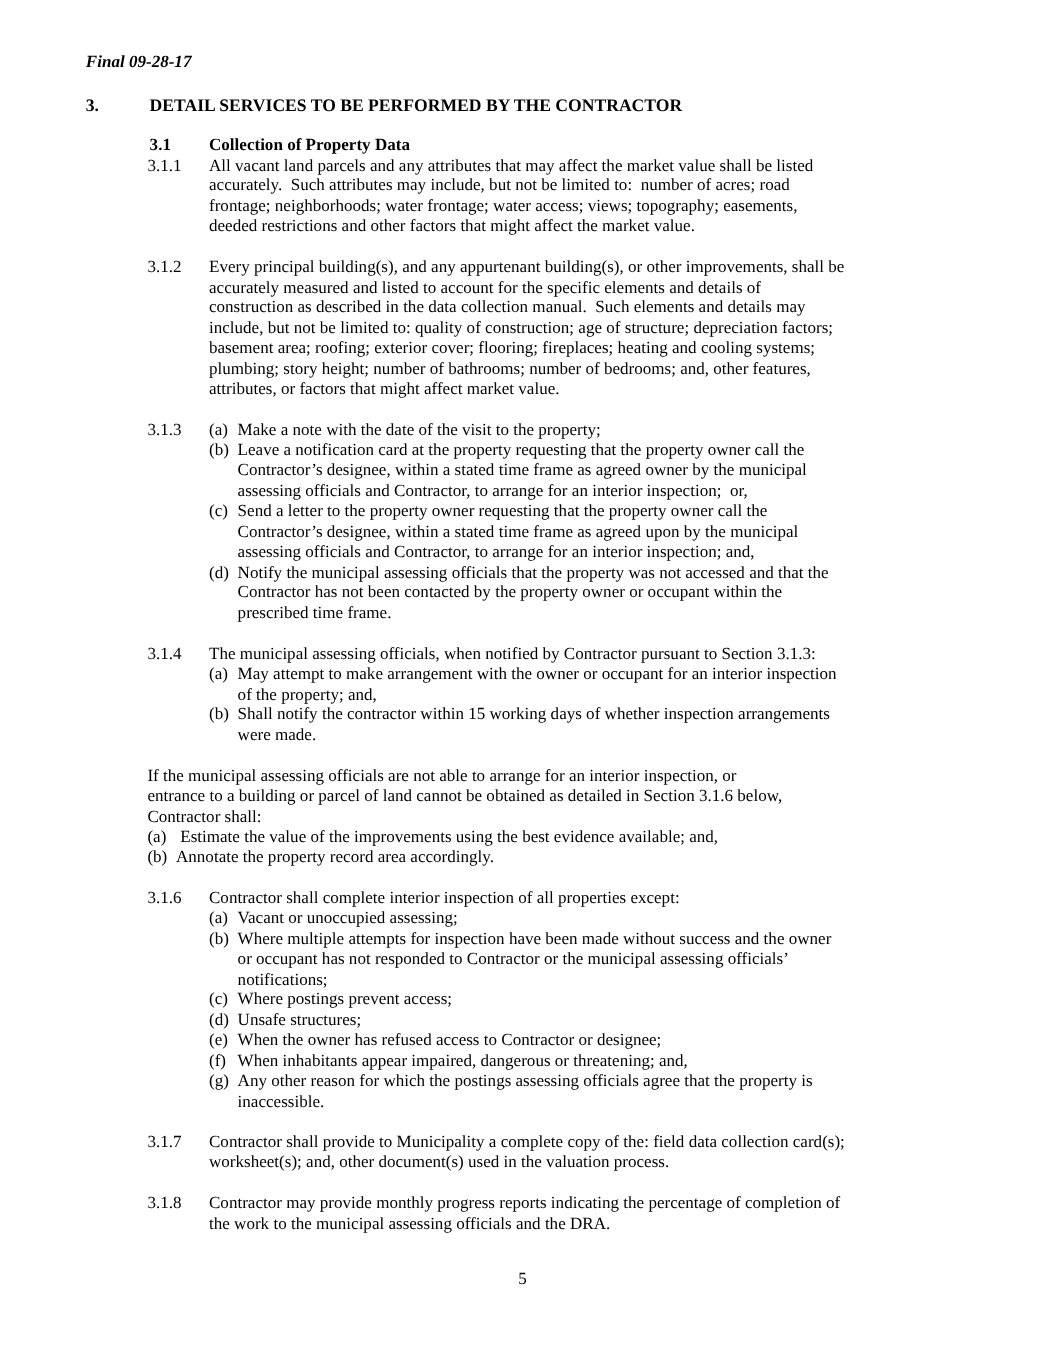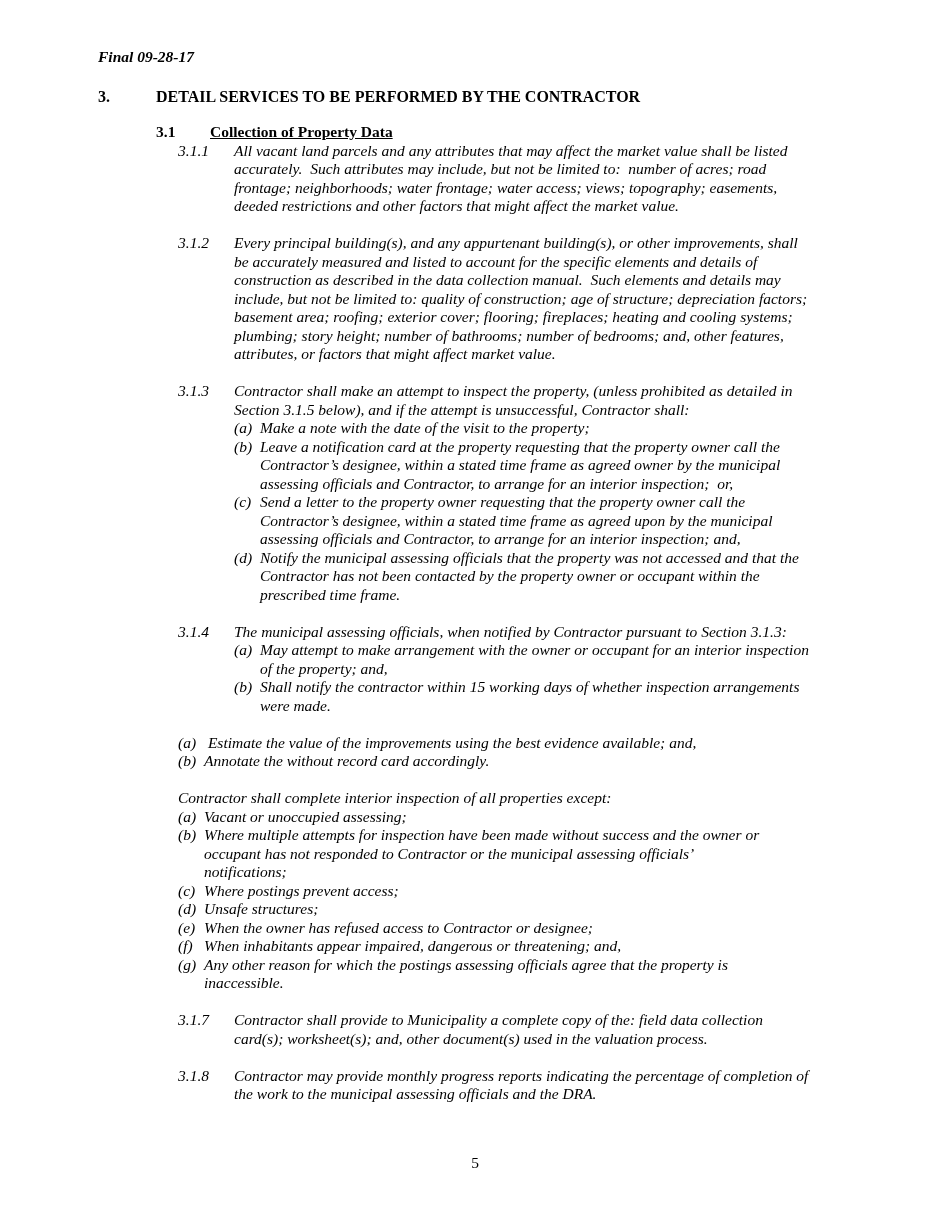--- a/index.html
+++ b/index.html
@@ -10,21 +10,21 @@
   .page {
     position: relative;
     width: 950px;
     height: 1230px;
     background: #ffffff;
     color: #000000;
     font-family: "Liberation Serif", "DejaVu Serif", serif;
     font-size: 15.5px;
     line-height: 18.5px;
     box-sizing: border-box;
-    padding: 48px 90px 0 98px;
+    padding: 48px 90px 0 78px;
     overflow: hidden;
   }
   .doc-header {
     font-weight: bold;
     font-style: italic;
     margin-bottom: 21px;
   }
   .section-heading {
     display: flex;
     font-weight: bold;
@@ -42,25 +42,23 @@
     display: flex;
     margin-left: 58px;
     font-weight: bold;
   }
   .subsection-num {
     width: 54px;
     flex: 0 0 54px;
   }
   .subsection-title {
     flex: 1;
-    text-decoration: underline;
   }
   .items {
-    margin-left: 80px;
-    font-style: italic;
+    margin-left: 56px;
   }
   .item {
     display: flex;
     margin-bottom: 18.5px;
   }
   .item-num {
     width: 56px;
     flex: 0 0 56px;
   }
   .item-body {
@@ -115,21 +113,20 @@
       </div>
       <div class="item">
         <div class="item-num">3.1.2</div>
         <div class="item-body">
           <div class="item-text">Every principal building(s), and any appurtenant building(s), or other improvements, shall be accurately measured and listed to account for the specific elements and details of construction as described in the data collection manual.  Such elements and details may include, but not be limited to: quality of construction; age of structure; depreciation factors;  basement area; roofing; exterior cover; flooring; fireplaces; heating and cooling systems; plumbing; story height; number of bathrooms; number of bedrooms; and, other features, attributes, or factors that might affect market value.</div>
         </div>
       </div>
       <div class="item">
         <div class="item-num">3.1.3</div>
         <div class="item-body">
-          <div class="item-text">Contractor shall make an attempt to inspect the property, (unless prohibited as detailed in Section 3.1.5 below), and if the attempt is unsuccessful, Contractor shall:</div>
           <div class="subitem">
             <span class="subitem-label">(a)</span>
             <span class="subitem-text">Make a note with the date of the visit to the property;</span>
           </div>
           <div class="subitem">
             <span class="subitem-label">(b)</span>
             <span class="subitem-text">Leave a notification card at the property requesting that the property owner call the Contractor’s designee, within a stated time frame as agreed owner by the municipal assessing officials and Contractor, to arrange for an interior inspection;  or,</span>
           </div>
           <div class="subitem">
             <span class="subitem-label">(c)</span>
@@ -150,31 +147,33 @@
             <span class="subitem-text">May attempt to make arrangement with the owner or occupant for an interior inspection of the property; and,</span>
           </div>
           <div class="subitem">
             <span class="subitem-label">(b)</span>
             <span class="subitem-text">Shall notify the contractor within 15 working days of whether inspection arrangements were made.</span>
           </div>
         </div>
       </div>
       <div class="item">
         <div class="item-body">
+          <div class="item-text">If the municipal assessing officials are not able to arrange for an interior inspection, or entrance to a building or parcel of land cannot be obtained as detailed in Section 3.1.6 below, Contractor shall:</div>
           <div class="subitem">
             <span class="subitem-label">(a)</span>
             <span class="subitem-text"> Estimate the value of the improvements using the best evidence available; and,</span>
           </div>
           <div class="subitem">
             <span class="subitem-label">(b)</span>
-            <span class="subitem-text">Annotate the without record card accordingly.</span>
-          </div>
-        </div>
-      </div>
-      <div class="item">
+            <span class="subitem-text">Annotate the property record area accordingly.</span>
+          </div>
+        </div>
+      </div>
+      <div class="item">
+        <div class="item-num">3.1.6</div>
         <div class="item-body">
           <div class="item-text">Contractor shall complete interior inspection of all properties except:</div>
           <div class="subitem">
             <span class="subitem-label">(a)</span>
             <span class="subitem-text">Vacant or unoccupied assessing;</span>
           </div>
           <div class="subitem">
             <span class="subitem-label">(b)</span>
             <span class="subitem-text">Where multiple attempts for inspection have been made without success and the owner or occupant has not responded to Contractor or the municipal assessing officials’ notifications;</span>
           </div>

